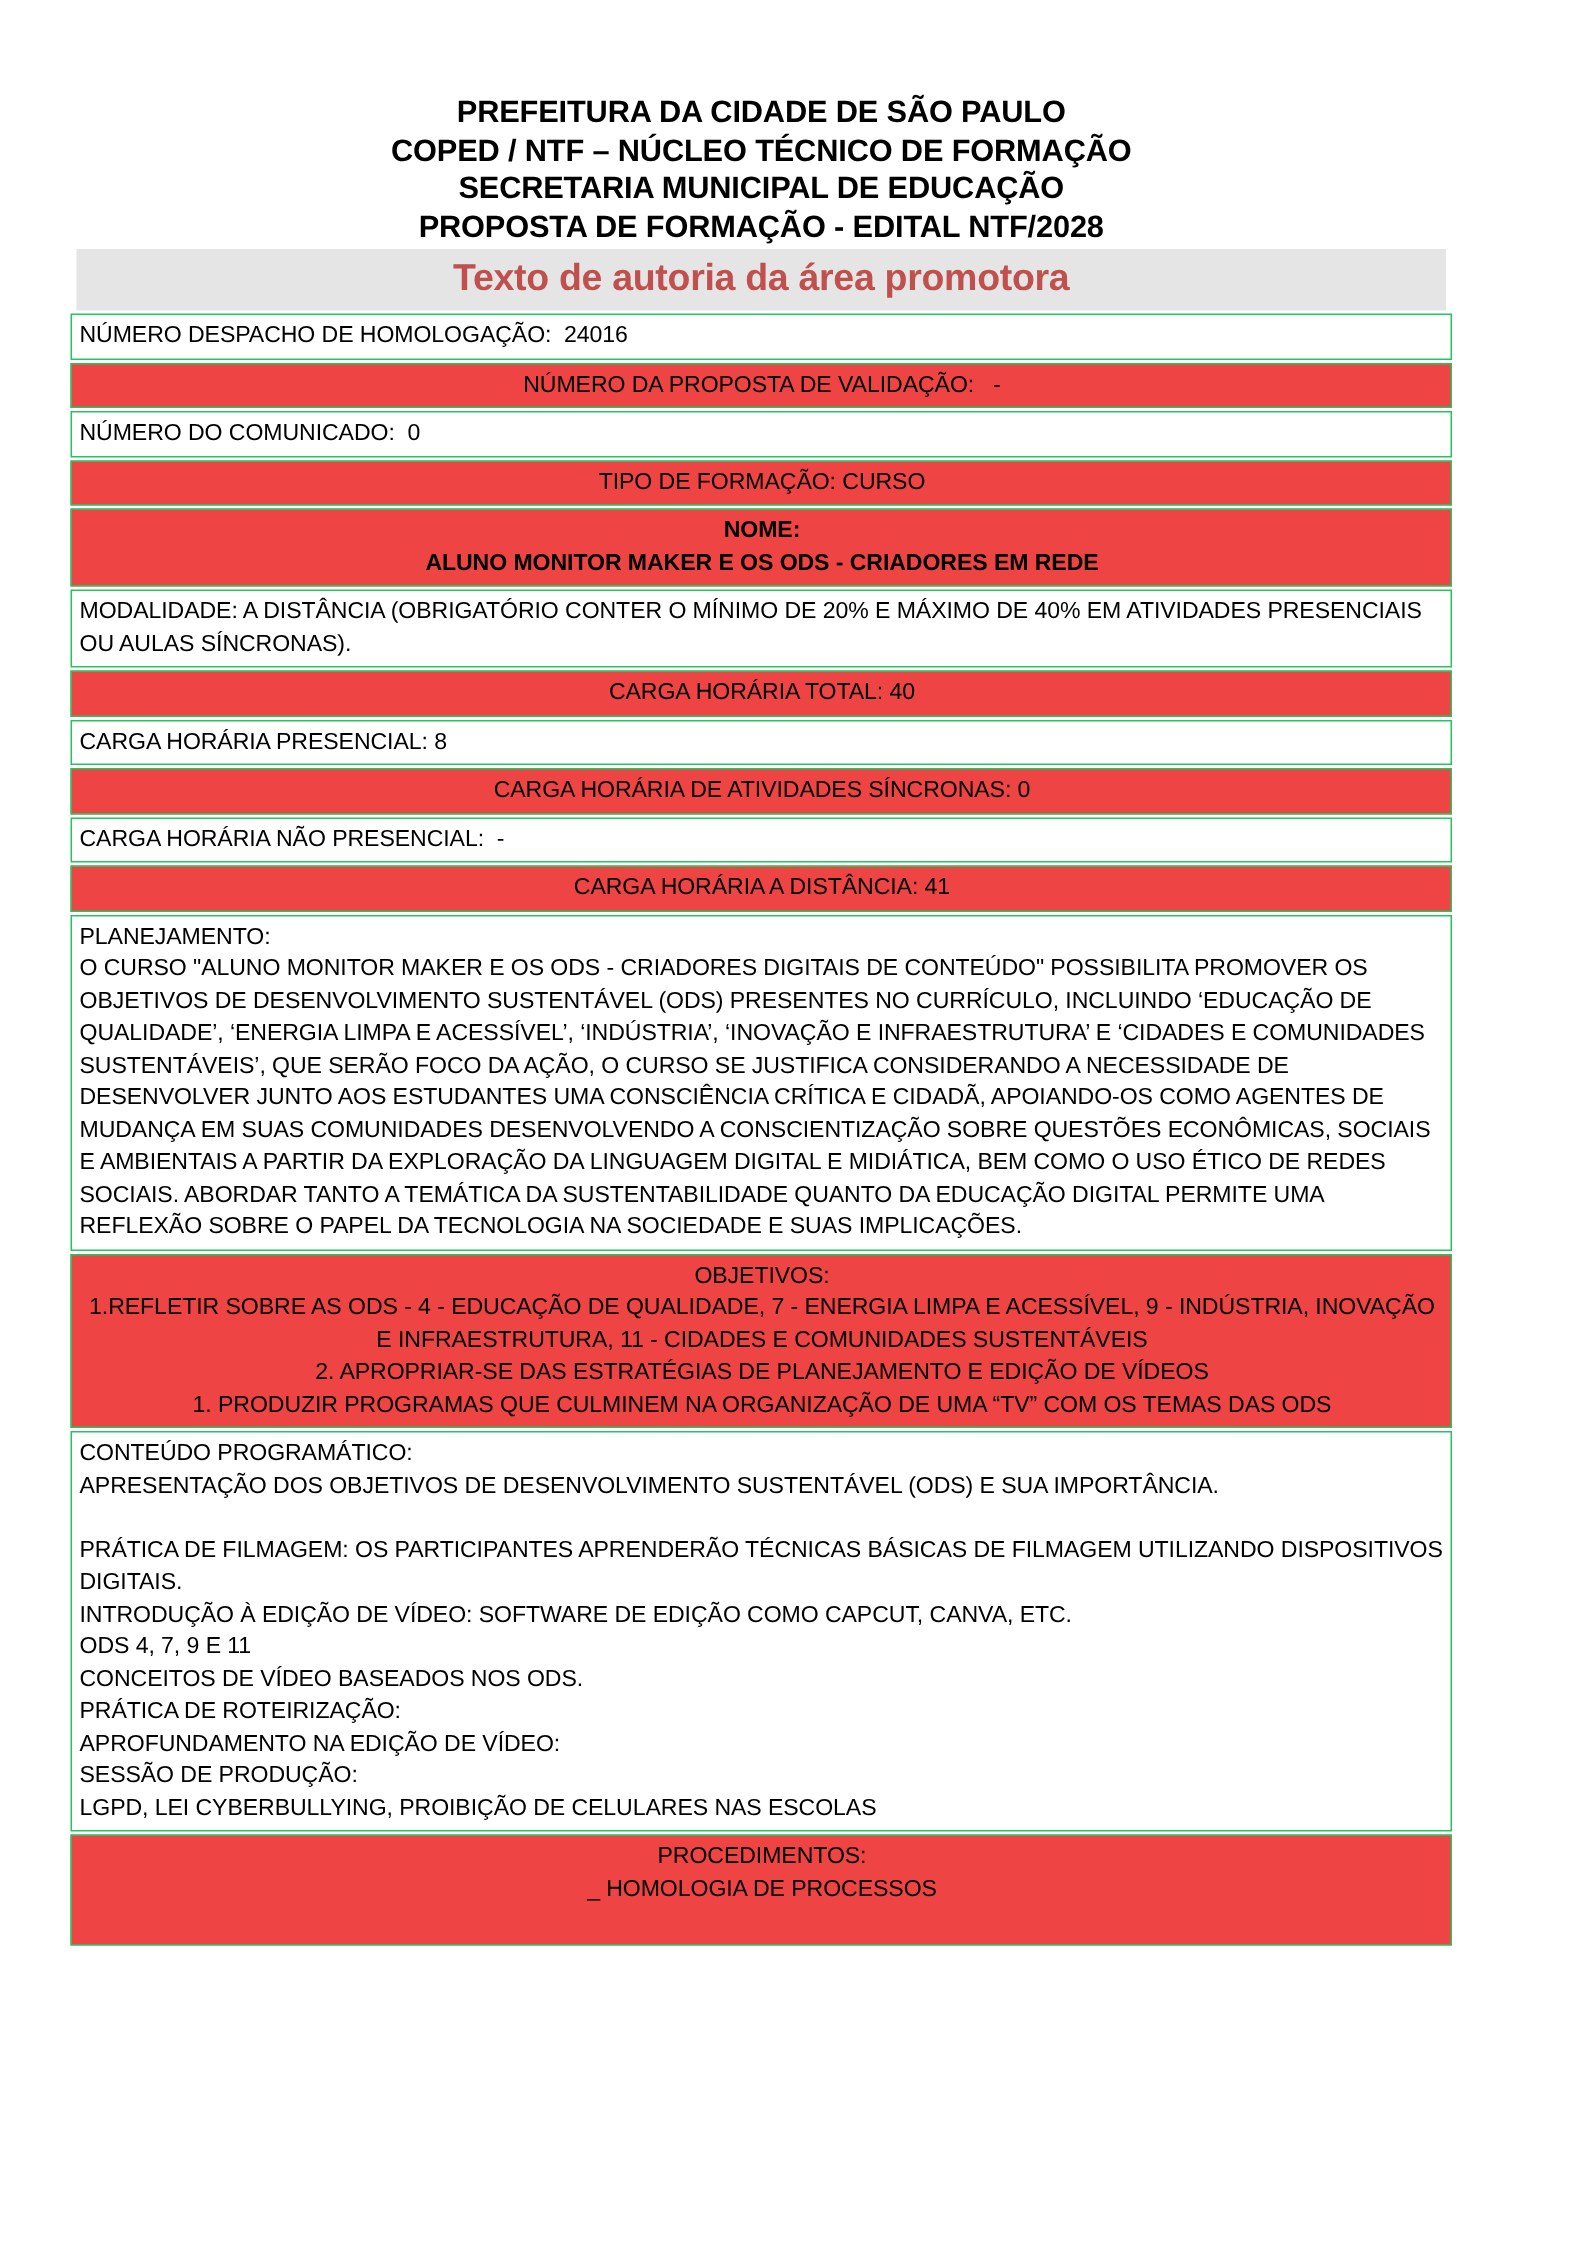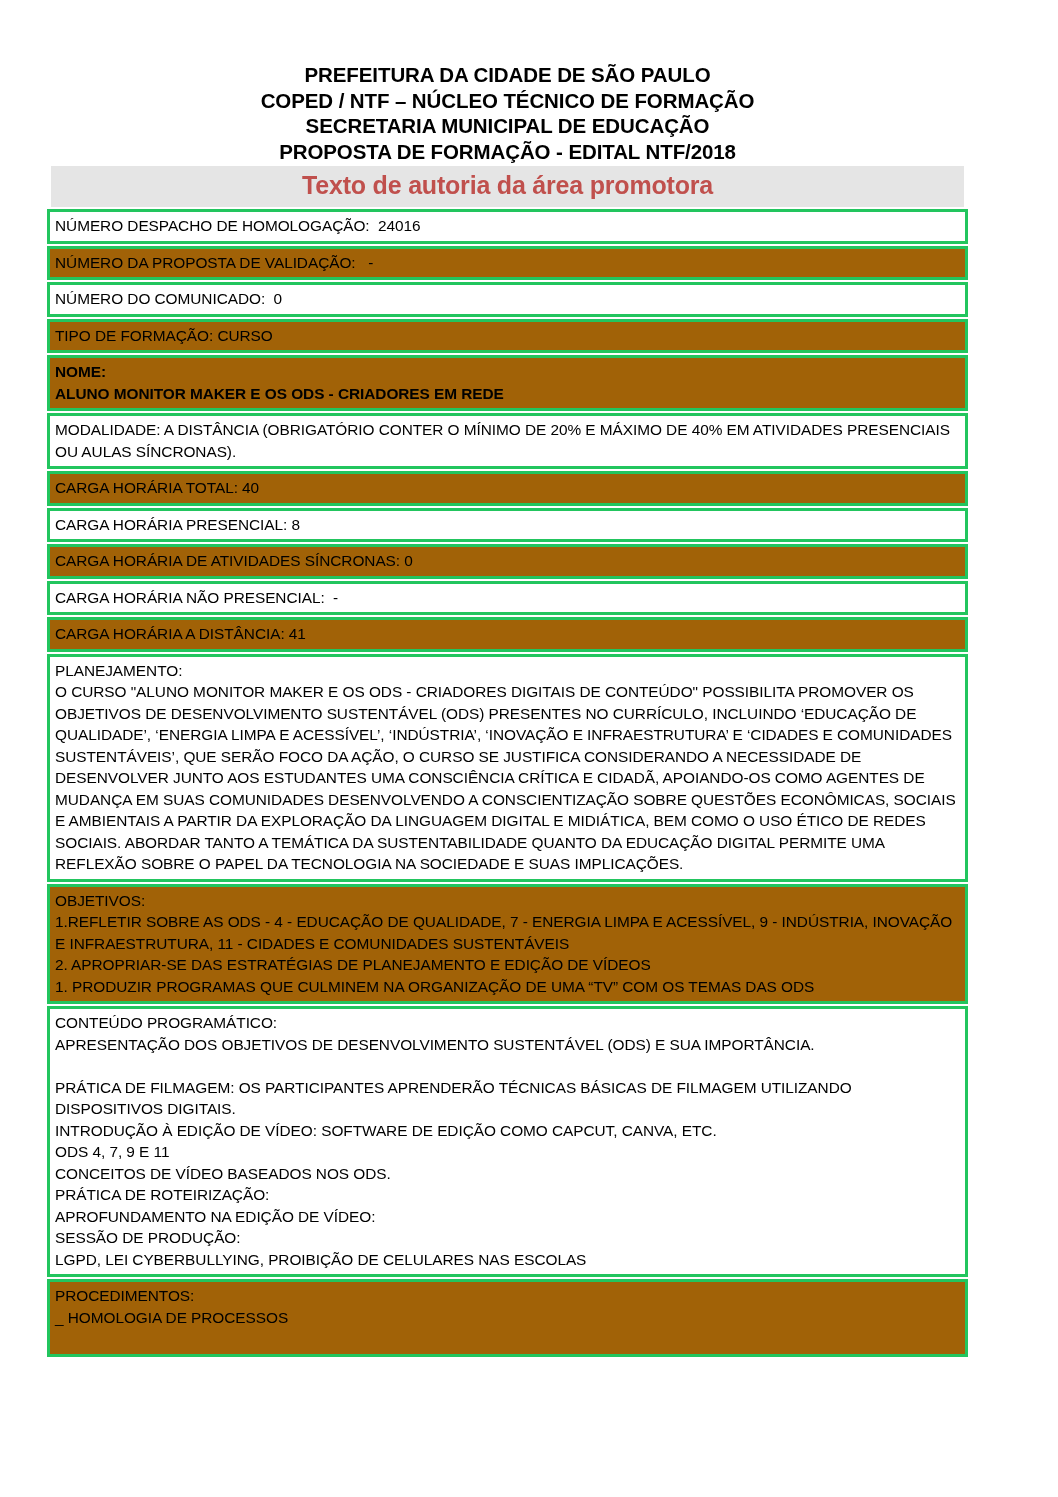--- a/index.html
+++ b/index.html
@@ -55,31 +55,32 @@
 
   
   .form-table {
     margin: 0 auto;
     width: 921px;
     border-collapse: separate;
     border-spacing: 0 2px;
     table-layout: fixed;
   }
   .form-table td.cell {
-    border: 3px solid #22c55e;
+    border: 1px solid #22c55e;
     padding: 3px 4px 4px 5px;
     vertical-align: top;
     font-size: 15.4px;
     line-height: 21.5px;
     letter-spacing: -0.05px;
     word-spacing: 0px;
     background: #ffffff;
   }
   .form-table tr.shaded td.cell {
-    background: #a16207;
+    background: #ef4444;
+    text-align: center;
   }
   .form-table td.cell.bold {
     font-weight: bold;
   }
   .cell .line {
     display: block;
     white-space: pre-wrap;
   }
   .cell .line.blank {
     height: 21.5px;
@@ -91,21 +92,21 @@
 </style>
 </head>
 <body>
 
 <div class="page">
 
   <div class="doc-header">
     <div class="hline">PREFEITURA DA CIDADE DE SÃO PAULO</div>
     <div class="hline">COPED / NTF – NÚCLEO TÉCNICO DE FORMAÇÃO</div>
     <div class="hline">SECRETARIA MUNICIPAL DE EDUCAÇÃO</div>
-    <div class="hline">PROPOSTA DE FORMAÇÃO - EDITAL NTF/2018</div>
+    <div class="hline">PROPOSTA DE FORMAÇÃO - EDITAL NTF/2028</div>
   </div>
 
   <div class="title-banner">
     <div class="banner-text">Texto de autoria da área promotora</div>
   </div>
 
   <table class="form-table">
     <tbody>
         <tr>
           <td class="cell">

